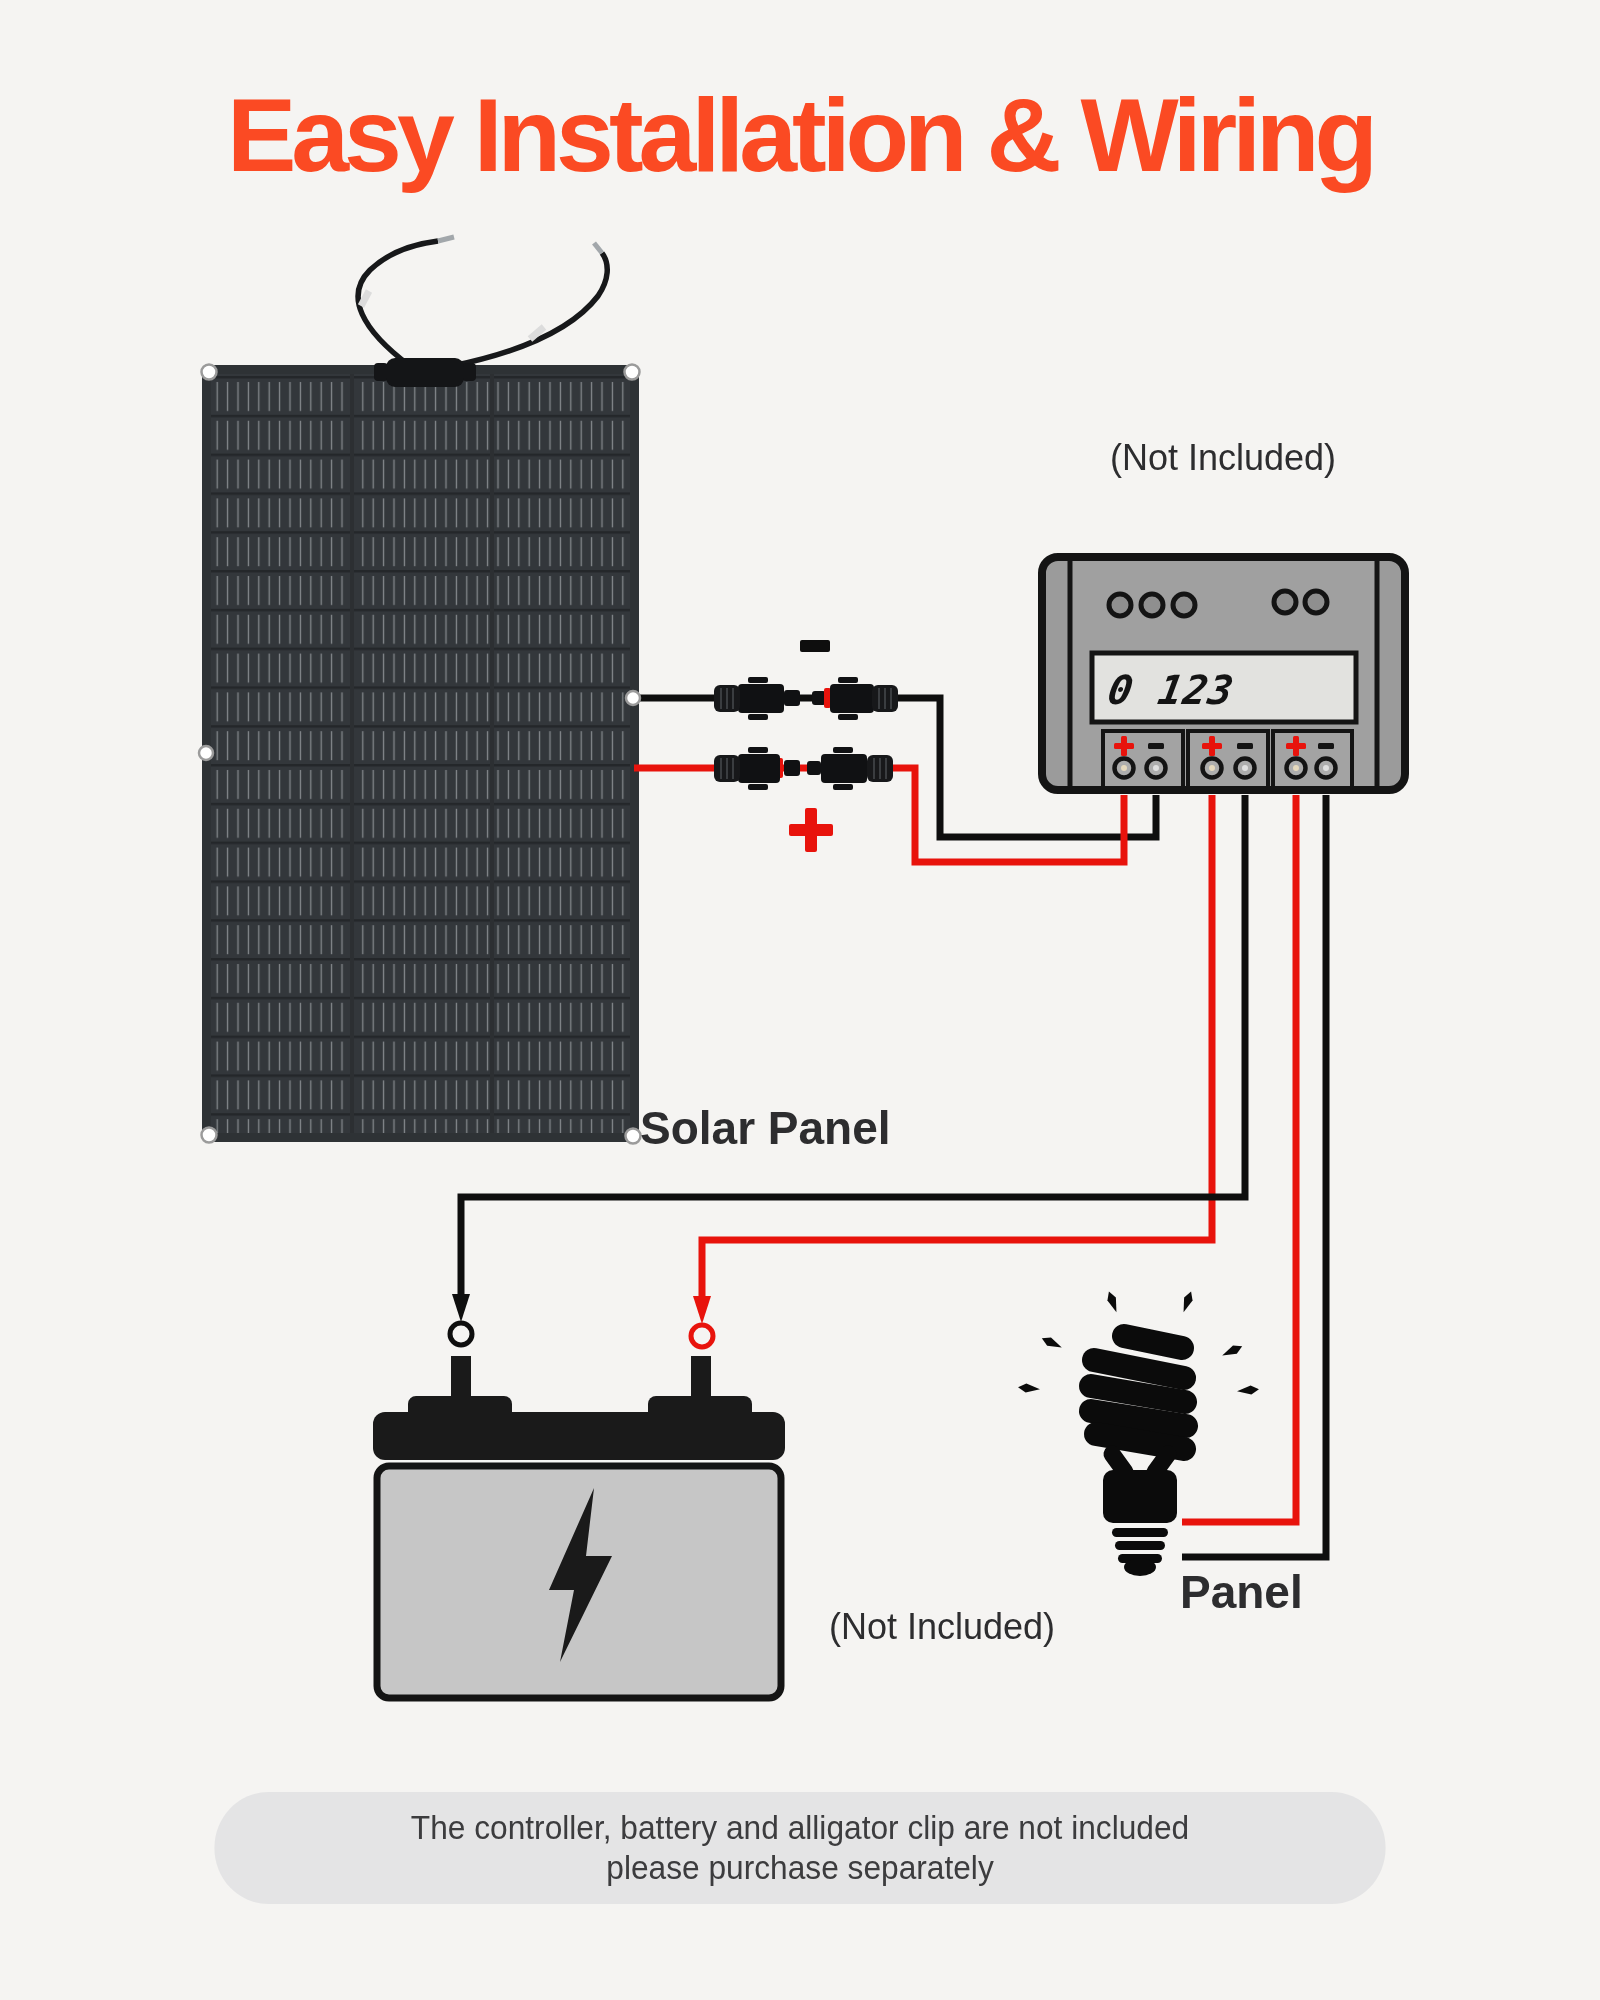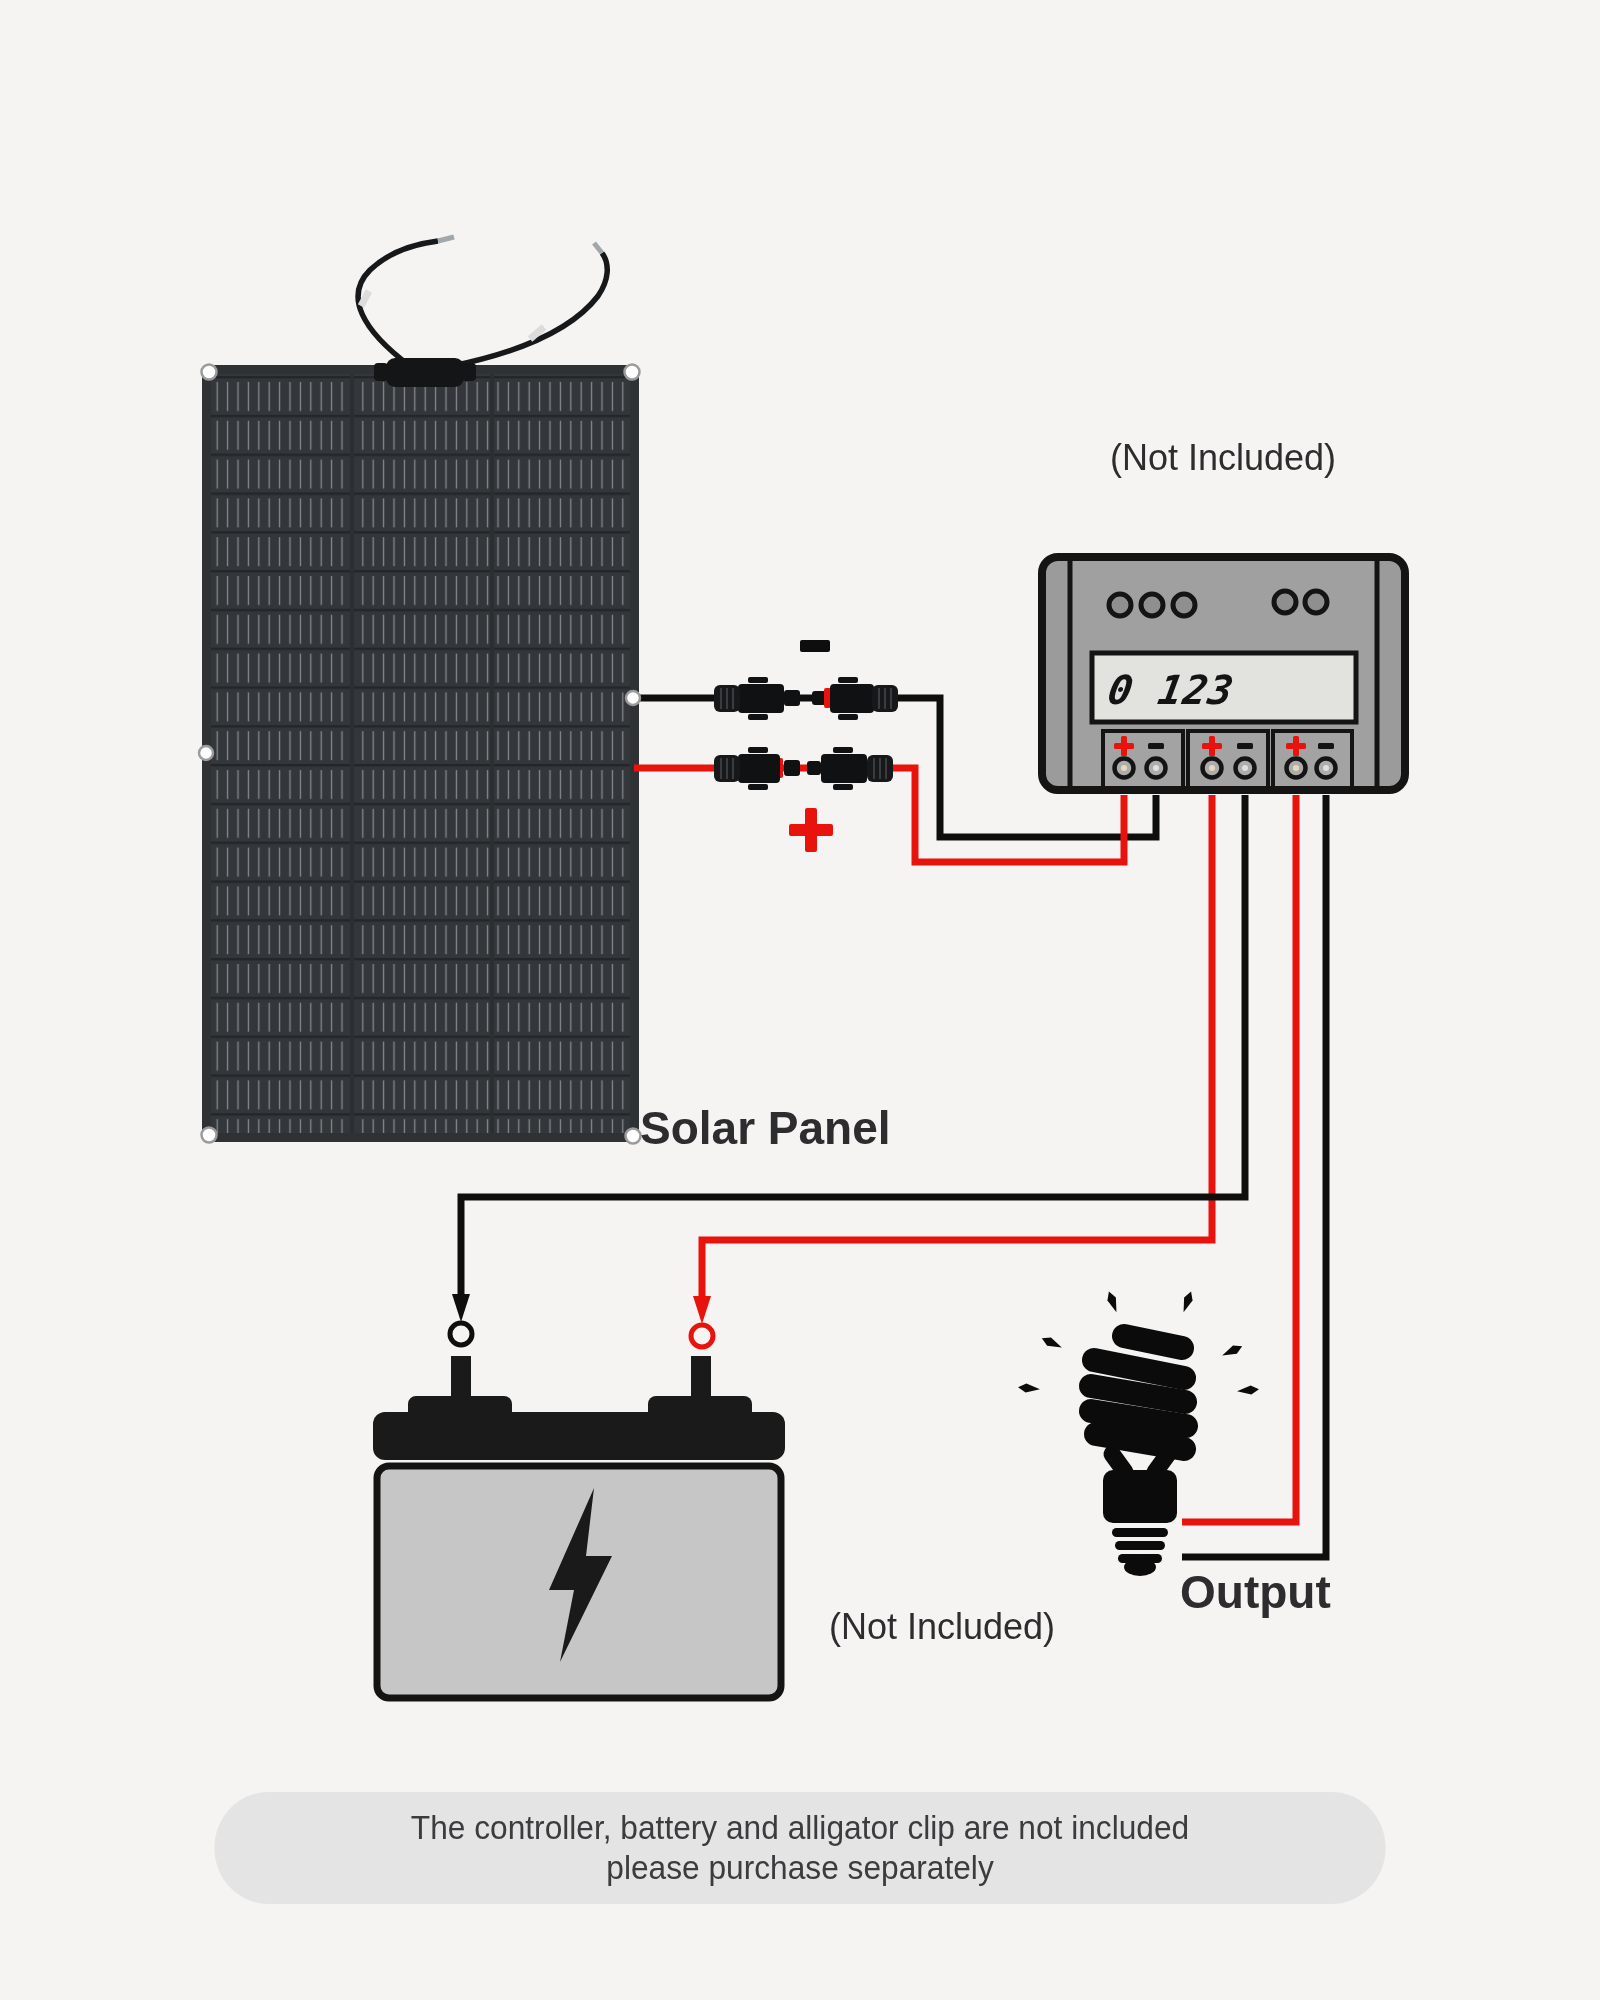--- a/index.html
+++ b/index.html
@@ -48,20 +48,21 @@
   .lcd-text{
     font-family:"DejaVu Sans Mono", monospace; font-weight:bold; font-style:italic;
     font-size:40px; fill:#141414; letter-spacing:1px;
   }
 </style>
 </head>
 <body>
 
 <div class="canvas">
 
+  <div class="page-title">Easy Installation &amp; Wiring</div>
 
   <svg class="diagram-svg" width="1600" height="2000" viewBox="0 0 1600 2000" xmlns="http://www.w3.org/2000/svg">
 
     <defs>
       <pattern id="cells" width="10.4" height="38.8" patternUnits="userSpaceOnUse" x="212" y="376">
         <rect width="10.4" height="38.8" fill="#33373b"></rect>
         <line x1="0" y1="1" x2="10.4" y2="1" stroke="#24272a" stroke-width="3"></line>
         <line x1="5.2" y1="6" x2="5.2" y2="35" stroke="#d8dce0" stroke-width="1.3" opacity="0.5"></line>
       </pattern>
     </defs>
@@ -246,20 +247,20 @@
   <div class="label controller-label">
     <div class="sub">(Not Included)</div>
   </div>
 
   <div class="label solarpanel-label">Solar Panel</div>
 
   <div class="label battery-label">
     <div class="sub">(Not Included)</div>
   </div>
 
-  <div class="label output-label">Output</div>
+  <div class="label output-label">Panel</div>
 
   <div class="note-pill">
     <div>The controller, battery and alligator clip are not included</div>
     <div>please purchase separately</div>
   </div>
 
 </div>
 
 </body></html>

